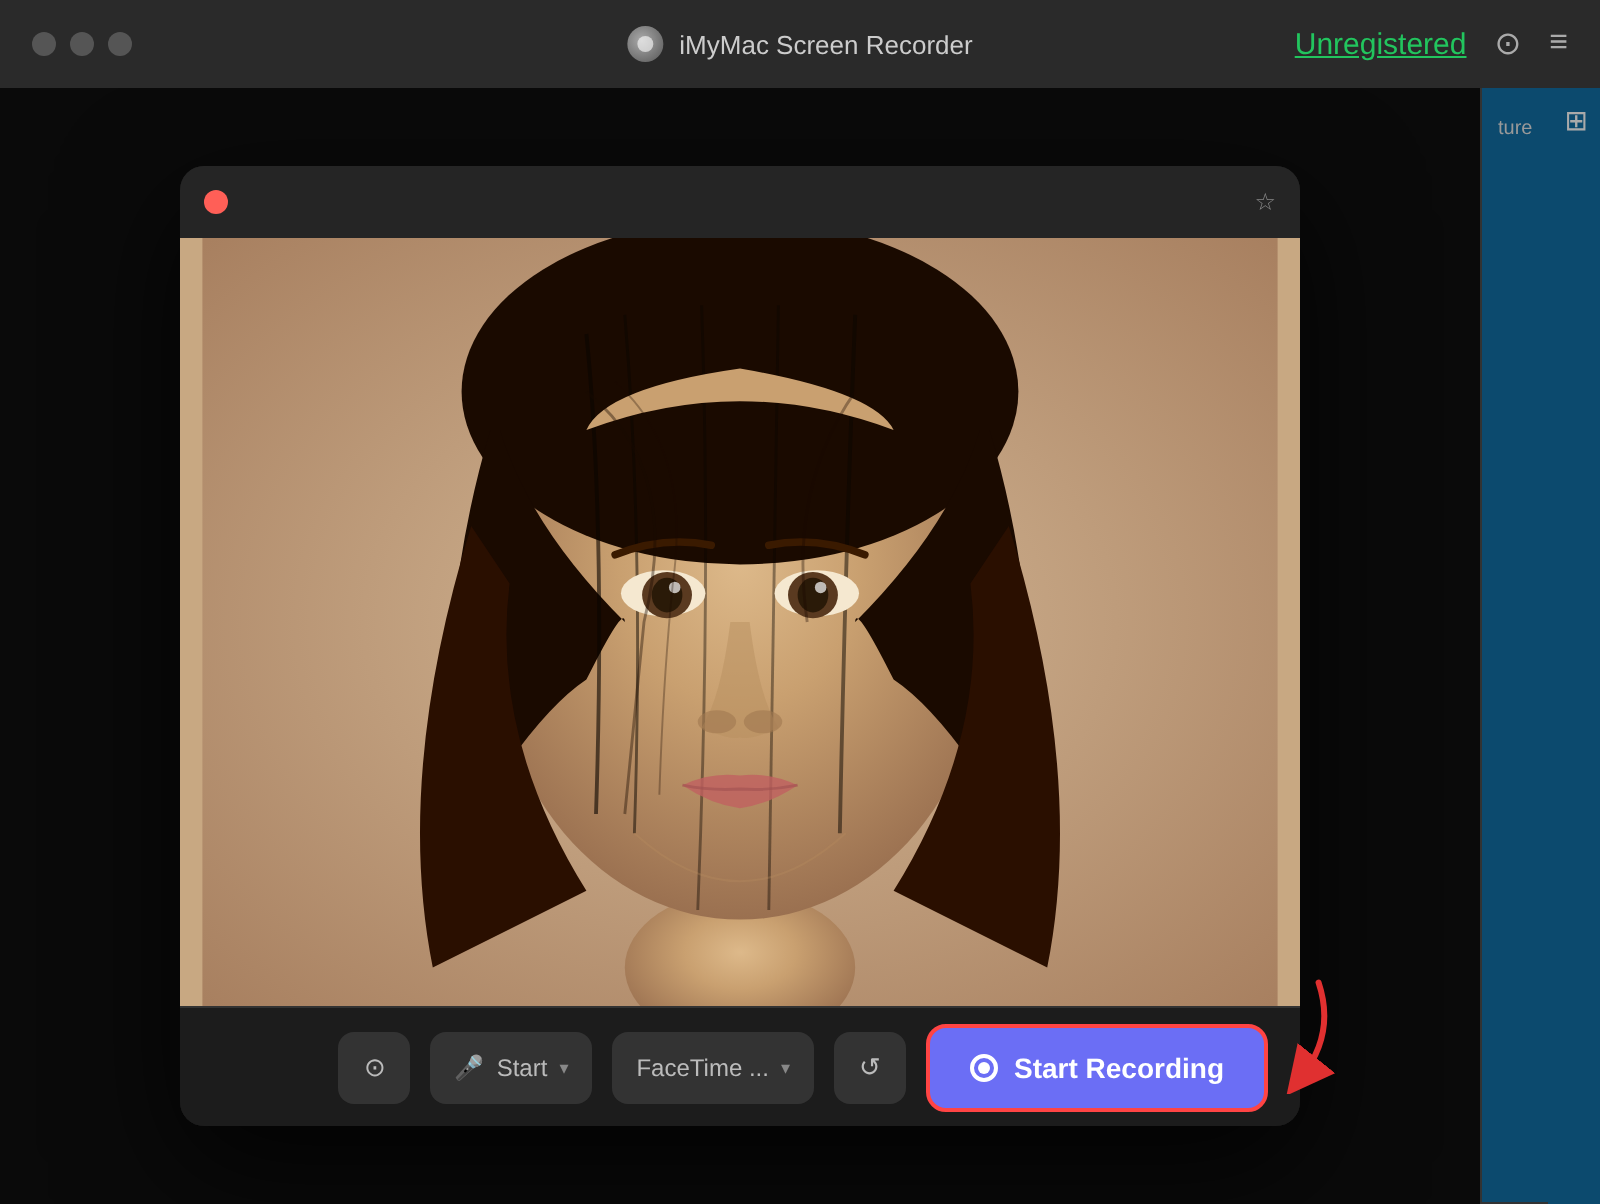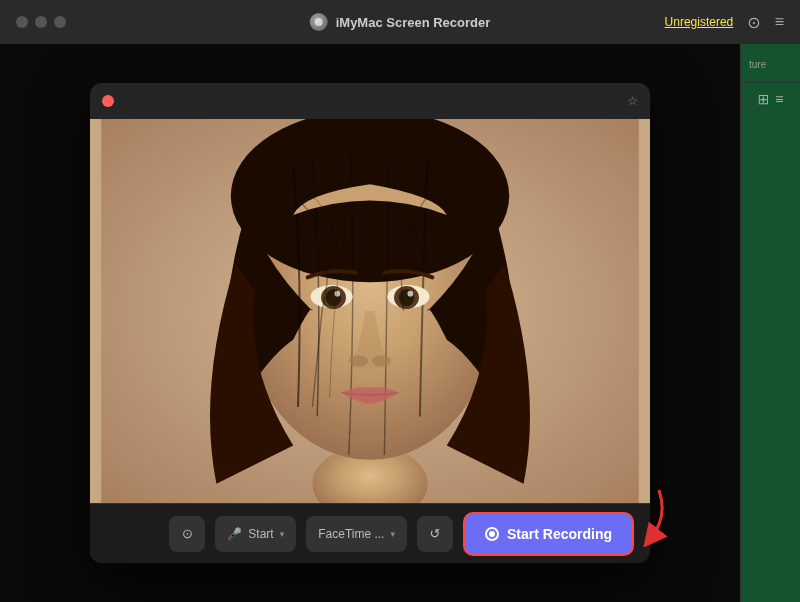--- a/index.html
+++ b/index.html
@@ -65,32 +65,32 @@
       width: 8px;
       height: 8px;
       border-radius: 50%;
       background: #fff;
       opacity: 0.6;
     }
 
     .titlebar-title {
       color: #ccc;
       font-size: 13px;
-      font-weight: 700;
+      font-weight: 400;
     }
 
     .titlebar-right {
       display: flex;
       align-items: center;
       gap: 14px;
     }
 
     .unregistered-link {
-      color: #fde047;
-      font-size: 12px;
+      color: #22c55e;
+      font-size: 15px;
       text-decoration: underline;
       cursor: pointer;
     }
 
     .bell-icon, .menu-icon {
       color: #aaa;
       font-size: 16px;
       cursor: pointer;
     }
 
@@ -335,23 +335,23 @@
       content: '';
       width: 6px;
       height: 6px;
       border-radius: 50%;
       background: #fff;
     }
 
     
     .right-sidebar {
       width: 60px;
-      background: #14532d;
-      display: flex;
-      flex-direction: column;
+      background: #0c4a6e;
+      display: flex;
+      flex-direction: row;
       border-left: 1px solid #333;
       flex-shrink: 0;
     }
 
     .right-sidebar-top {
       padding: 10px 8px;
       border-bottom: 1px solid #333;
     }
 
     .sidebar-right-label {

